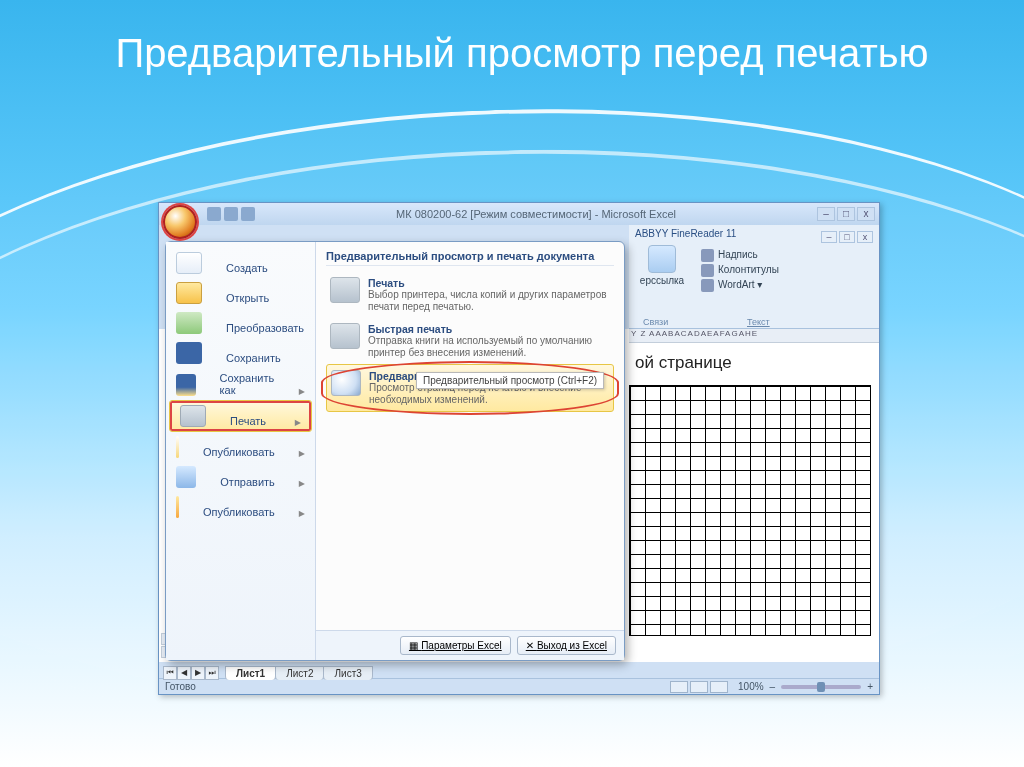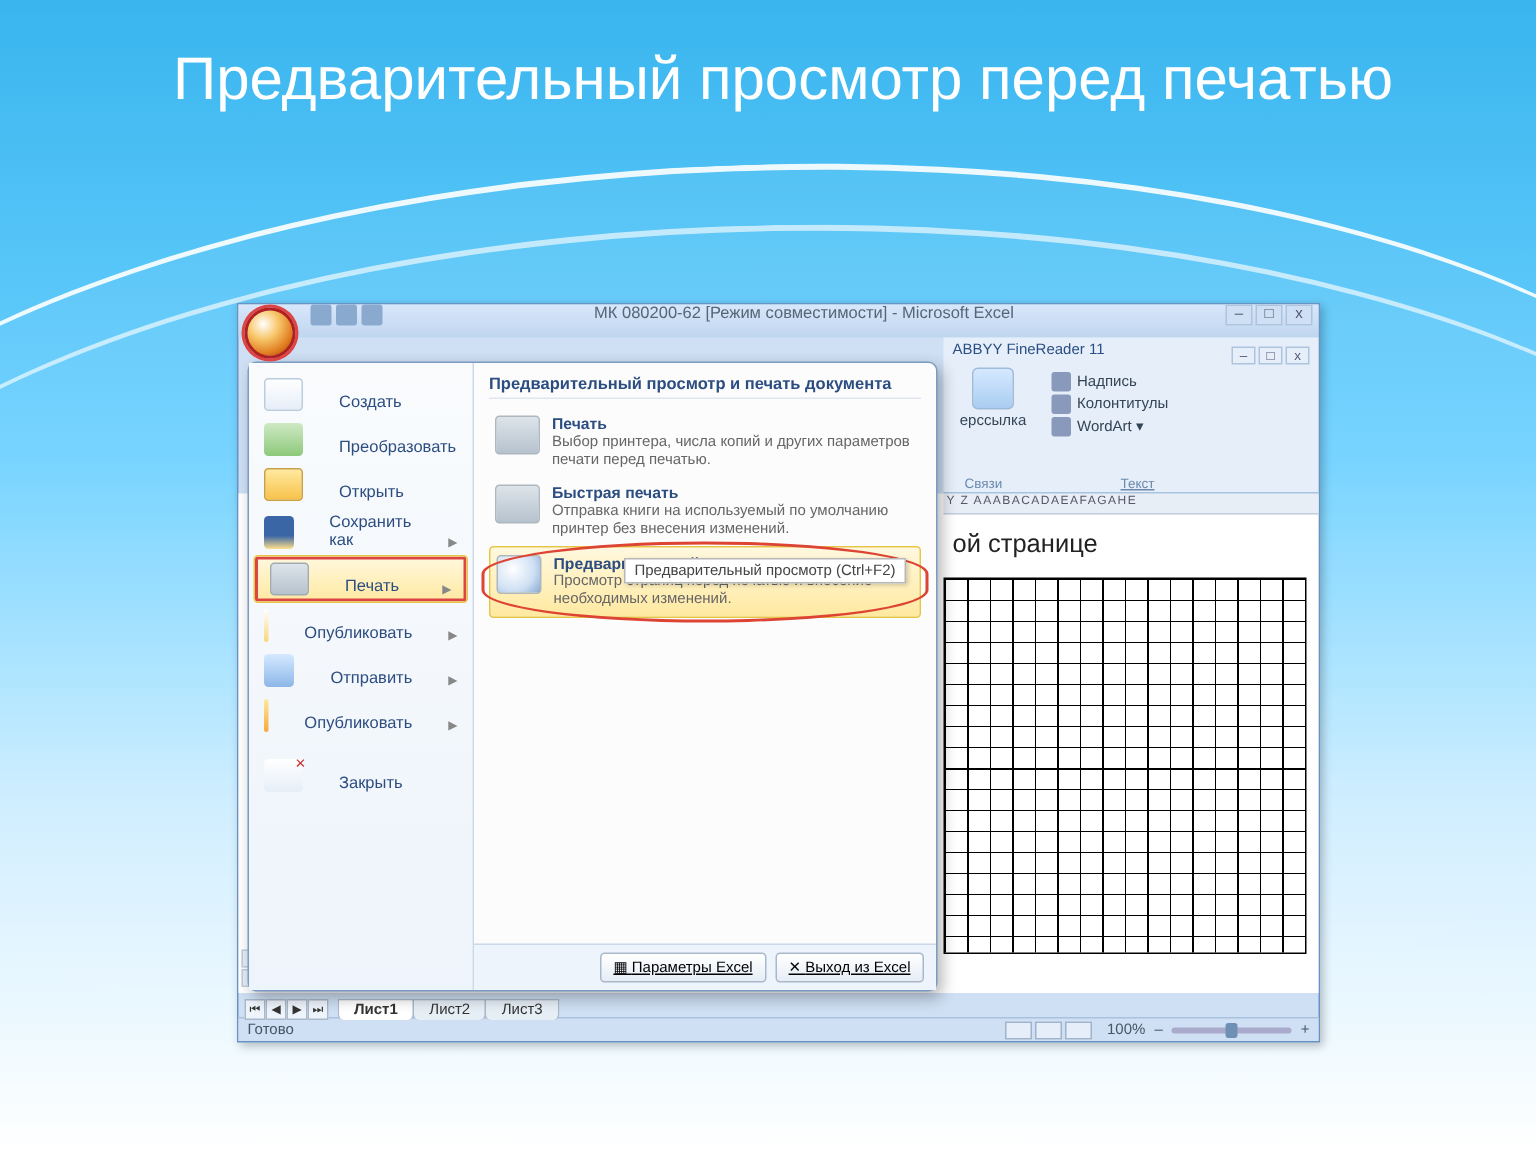--- a/index.html
+++ b/index.html
@@ -42,21 +42,21 @@
     height: 493px;
     background: #cfe0f4;
     border: 1px solid #6893c4;
     box-shadow: 2px 2px 6px rgba(0,0,0,.25);
     font-size: 11px;
     color: #333;
   }
   .titlebar {
     height: 22px;
     background: linear-gradient(#d8e7fb,#bfd6ef);
-    display: flex; 
+    display: flex; align-items: center;
     padding: 0 4px;
     gap: 6px;
   }
   .office-btn {
     width: 34px; height: 34px;
     position: absolute; left: 4px; top: 2px;
     border-radius: 50%;
     background: radial-gradient(circle at 35% 30%, #fff, #f8c76b 35%, #e07a1e 70%, #7a3a0a);
     border: 2px solid #b02020;
     box-shadow: 0 0 0 2px #d44;
@@ -332,26 +332,30 @@
     </div>
   </div>
 
   <div class="office-menu">
     <div class="menu-left">
       <div class="mi">
           <div class="mic ic-new"></div>
           <span>Создать</span>
         </div>
       <div class="mi">
+          <div class="mic ic-open"></div>
+          <span>Открыть</span>
+        </div>
+      <div class="mi">
           <div class="mic ic-conv"></div>
           <span>Преобразовать</span>
         </div>
       <div class="mi">
-          <div class="mic ic-open"></div>
-          <span>Открыть</span>
+          <div class="mic ic-save"></div>
+          <span>Сохранить</span>
         </div>
       <div class="mi">
           <div class="mic ic-saveas"></div>
           <span>Сохранить как</span>
           <span class="arrow">▶</span>
         </div>
       <div class="mi sel">
           <div class="mic ic-print"></div>
           <span>Печать</span>
           <span class="arrow">▶</span>
@@ -365,24 +369,20 @@
           <div class="mic ic-send"></div>
           <span>Отправить</span>
           <span class="arrow">▶</span>
         </div>
       <div class="mi">
           <div class="mic ic-pub"></div>
           <span>Опубликовать</span>
           <span class="arrow">▶</span>
         </div>
       <div style="height:10px"></div>
-      <div class="mi">
-          <div class="mic ic-close"></div>
-          <span>Закрыть</span>
-        </div>
     </div>
     <div class="menu-right">
       <h4>Предварительный просмотр и печать документа</h4>
       <div class="sub-item">
         <div class="sic"></div>
         <div class="txt">
             <b>Печать</b>
             <span>Выбор принтера, числа копий и других параметров печати перед печатью.</span>
           </div>
       </div>

